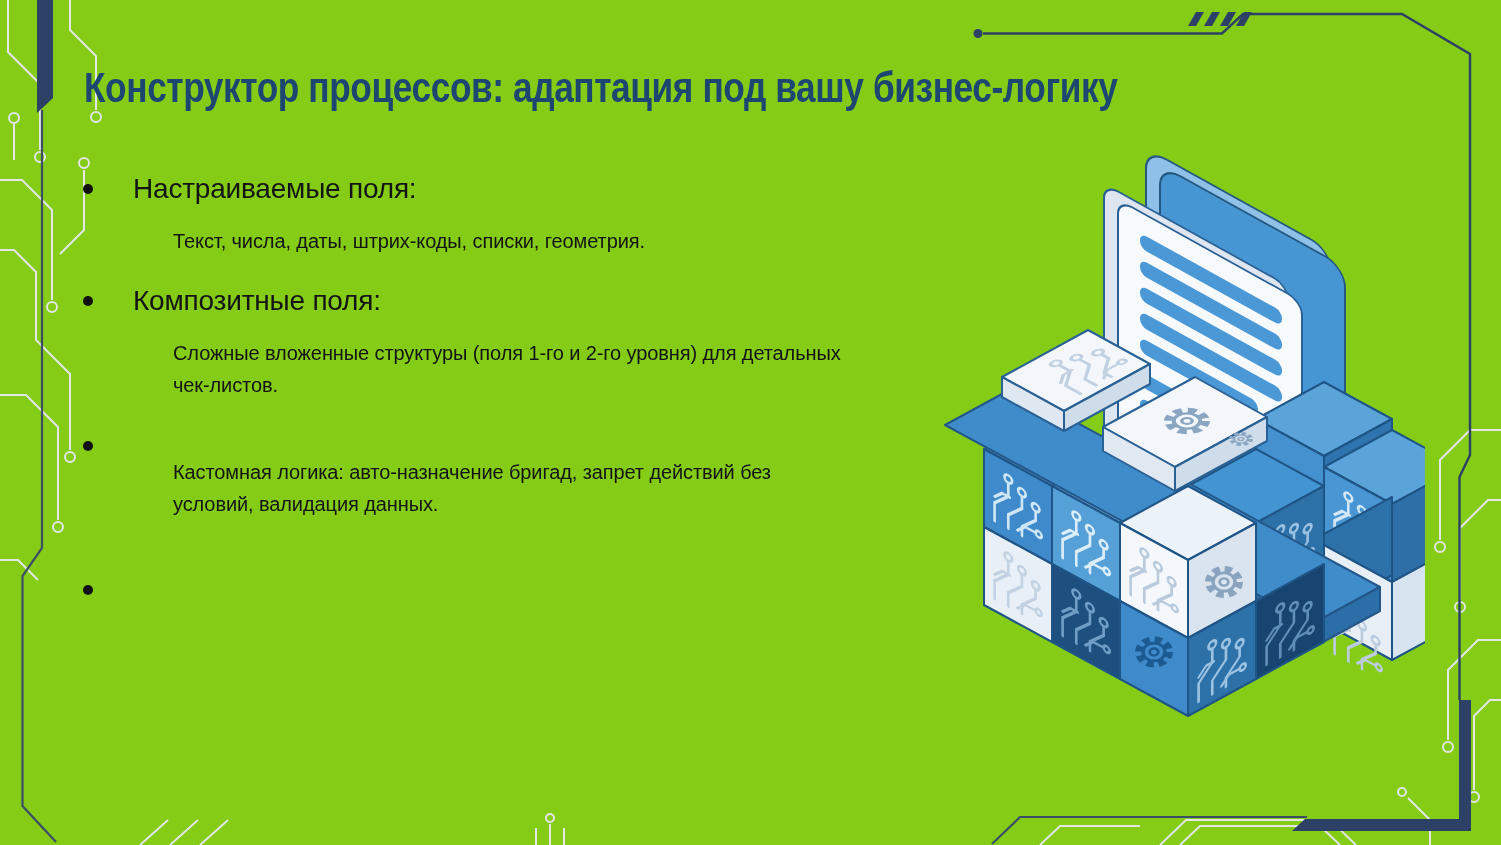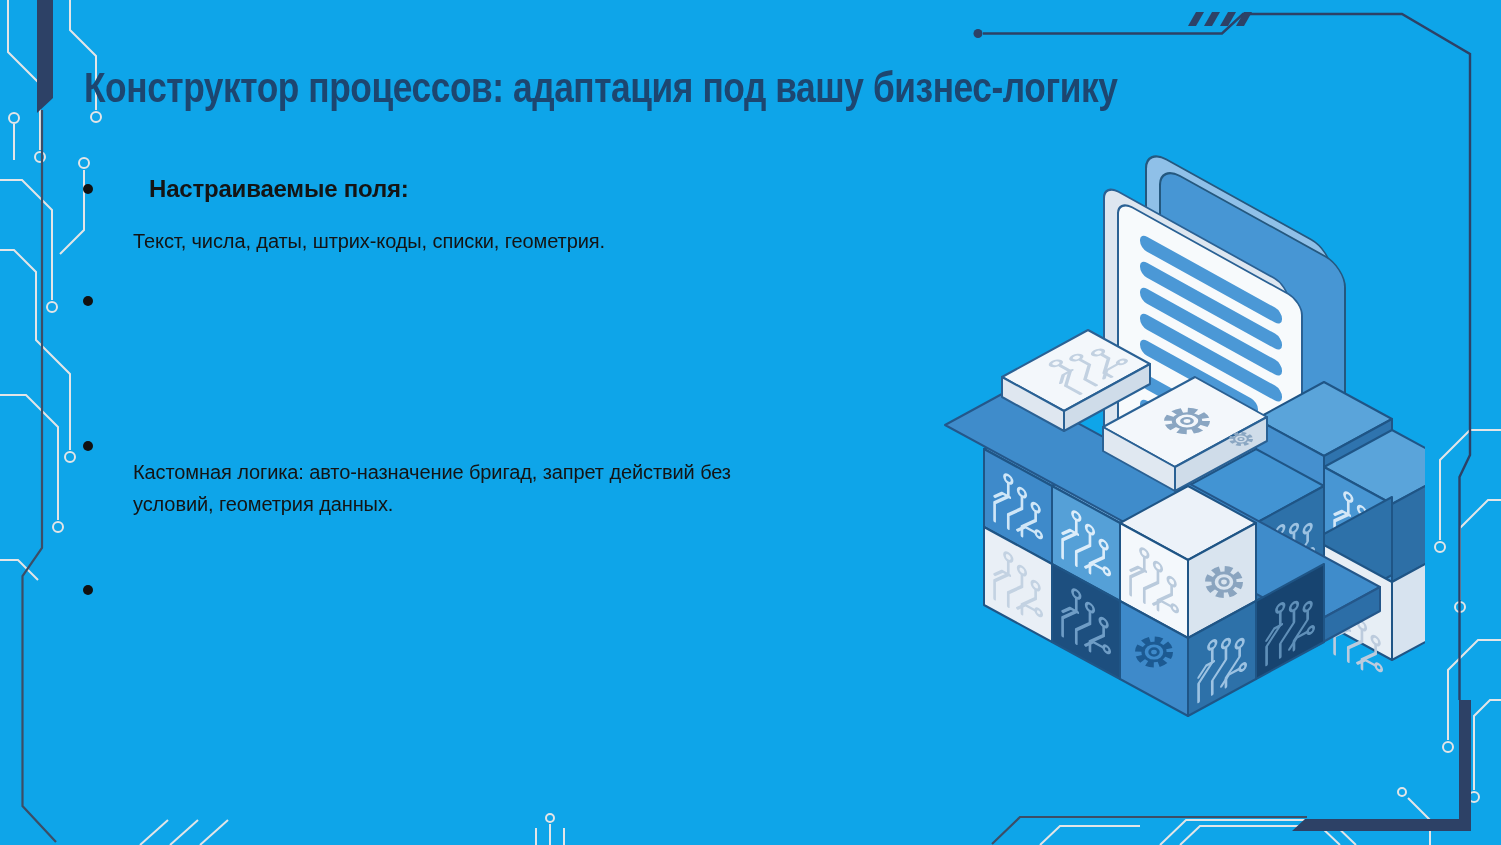--- a/index.html
+++ b/index.html
@@ -1,36 +1,36 @@
 <!DOCTYPE html>
 <html><head>
 <meta charset="utf-8">
 <style>
   html,body{margin:0;padding:0;background:#e8e8e8;}
   .slide{
     position:relative; width:1501px; height:845px; overflow:hidden;
-    background:#0ea5e9;
+    background:#84cc16;
     font-family:"Liberation Sans", sans-serif;
     color:#141414;
   }
   .deco-svg{position:absolute; left:0; top:0; width:1501px; height:845px; display:block;}
   .title{
     position:absolute; left:84px; top:64px; margin:0;
     font-size:42px; font-weight:700; color:#1d4670; letter-spacing:-0.5px;
     white-space:nowrap; transform:scaleX(0.84); transform-origin:left top;
   }
   .bullet-item{position:absolute; left:133px; width:812px;}
   .bullet-item .dot{
     position:absolute; left:-50px; top:8px; width:10px; height:10px;
     border-radius:50%; background:#111;
   }
-  .bullet-label{font-size:24px; font-weight:700; line-height:26px; letter-spacing:-0.2px;margin-left:16px;}
+  .bullet-label{font-size:28px; font-weight:400; line-height:26px; letter-spacing:-0.2px;}
   .bullet-body{
     margin-top:23px; font-size:20px; font-weight:400; line-height:32px;
-    letter-spacing:-0.1px; white-space:pre-line;
+    letter-spacing:-0.1px; white-space:pre-line;margin-left:40px;
   }
   .illustration{position:absolute; left:940px; top:130px; width:485px; height:640px;}
   .illustration svg{display:block; width:100%; height:100%;}
 </style>
 </head>
 <body>
 
 <div class="slide">
 
   <svg class="deco-svg" viewBox="0 0 1501 845" aria-hidden="true">
@@ -98,25 +98,28 @@
   <h1 class="title">Конструктор процессов: адаптация под вашу бизнес-логику</h1>
 
   <div>
     <div class="bullet-item" style="top:176px">
       <span class="dot"></span>
       <div class="bullet-label">Настраиваемые поля:</div>
       <div class="bullet-body">Текст, числа, даты, штрих-коды, списки, геометрия.</div>
     </div>
     <div class="bullet-item" style="top:288px">
       <span class="dot"></span>
+      <div class="bullet-label">Композитные поля:</div>
+      <div class="bullet-body">Сложные вложенные структуры (поля 1-го и 2-го уровня) для детальных
+чек-листов.</div>
     </div>
     <div class="bullet-item" style="top:433px">
       <span class="dot"></span>
       <div class="bullet-body">Кастомная логика: авто-назначение бригад, запрет действий без
-условий, геометрия данных.</div>
+условий, валидация данных.</div>
     </div>
     <div class="bullet-item" style="top:577px">
       <span class="dot"></span>
     </div>
   </div>
 
   <div class="illustration">
     <svg viewBox="0 0 485 640" aria-hidden="true">
       <defs>
         <g id="circ" fill="none" stroke="currentColor" stroke-width="3.5" stroke-linecap="round" stroke-linejoin="round">

